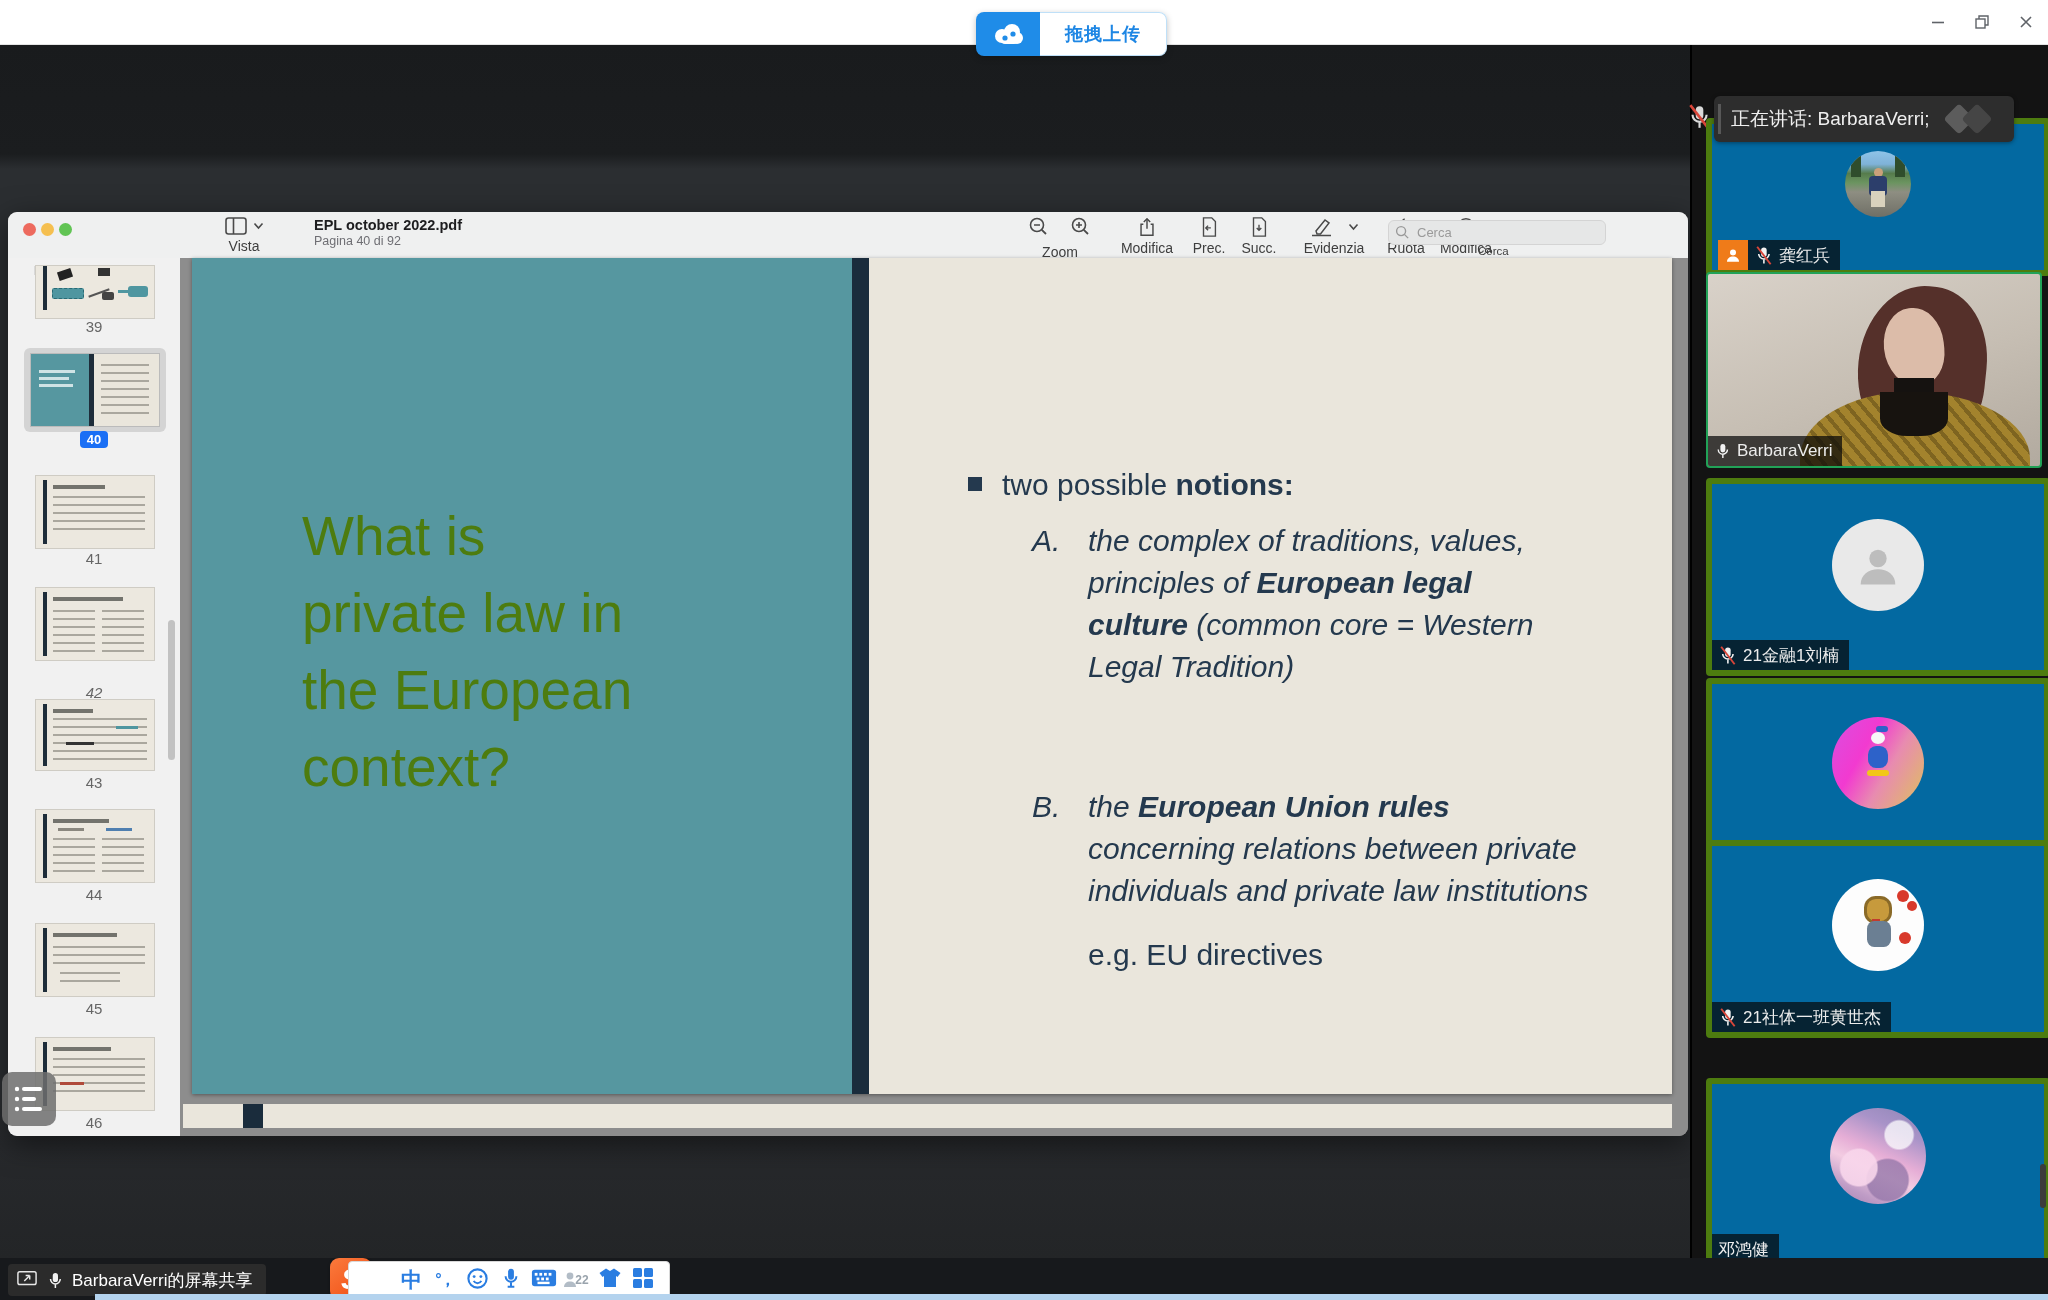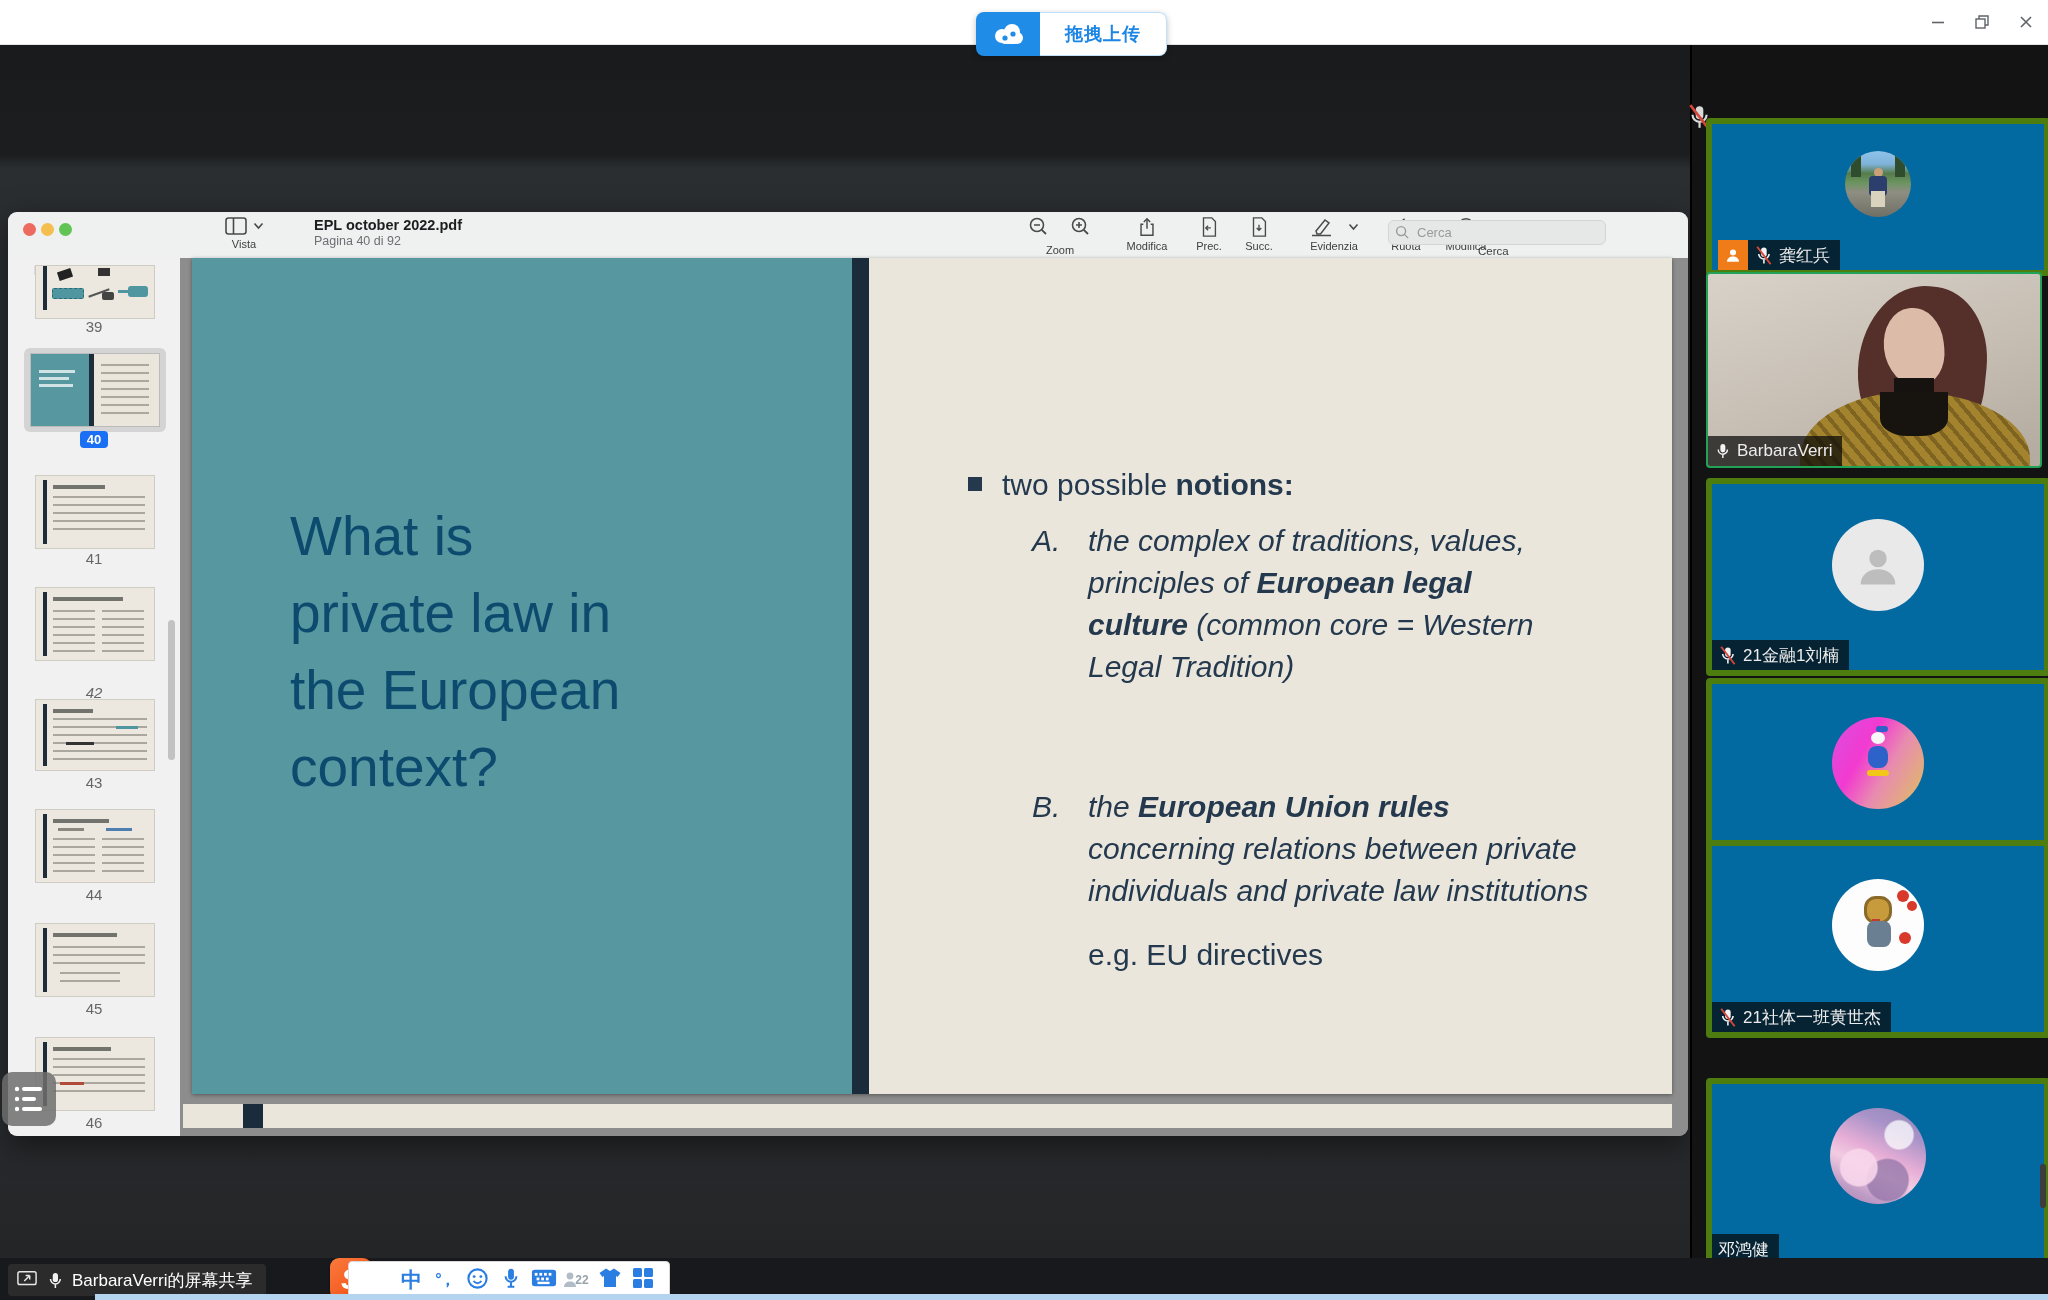--- a/index.html
+++ b/index.html
@@ -21,21 +21,21 @@
   #share-area{left:0;top:44px;width:1690px;height:1214px;
       background:linear-gradient(180deg,#191b1d 0px,#1b1d1f 110px,#2b2e31 125px,#2b2e31 1060px,#27292c 1100px,#232527 100%);}
 
   
   #pv-window{left:8px;top:168px;width:1680px;height:924px;border-radius:9px;overflow:hidden;
              background:#8d8d8d;box-shadow:0 8px 30px rgba(0,0,0,.5);}
   #pv-toolbar{position:absolute;left:0;top:0;width:1680px;height:46px;background:#eff0f0;border-bottom:1px solid #c9c9c9;}
   .tl{position:absolute;top:11px;width:13px;height:13px;border-radius:50%;}
   .pv-btn{position:absolute;top:4px;text-align:center;color:#4a4a4a;}
   .pv-btn svg{display:block;margin:0 auto;}
-  .pv-btn .lbl{font-size:11px;color:#3e3e3e;margin-top:2px;white-space:nowrap;}
+  .pv-btn .lbl{font-size:14px;color:#3e3e3e;margin-top:2px;white-space:nowrap;}
   #pv-title-block{position:absolute;left:306px;top:5px;}
   #pv-title-block .t1{font-size:14.5px;font-weight:bold;color:#1d1d1f;}
   #pv-title-block .t2{font-size:12.5px;color:#6e6e73;margin-top:1px;}
   #pv-search{position:absolute;left:1380px;top:8px;width:218px;height:25px;background:#e6e7e7;border:1px solid #d4d4d4;
              border-radius:6px;display:flex;align-items:center;padding:0 6px;box-sizing:border-box;}
   #pv-search input{border:none;background:transparent;outline:none;width:170px;font-size:13px;color:#333;
                    font-family:"Liberation Sans",sans-serif;}
   #pv-search input::placeholder{color:#9a9a9a;}
 
   
@@ -56,21 +56,21 @@
                 padding:1px 7px;border-radius:4px;}
   #thumb-scroll{position:absolute;left:160px;top:362px;width:7px;height:140px;background:#c2c2c2;border-radius:4px;}
   #side-float-btn{left:2px;top:1028px;width:54px;height:54px;background:rgba(110,110,110,.85);border-radius:10px;
                   z-index:30;display:flex;align-items:center;justify-content:center;}
 
   
   #pv-main{position:absolute;left:172px;top:46px;width:1508px;height:878px;background:#8d8d8d;}
   #page40{position:absolute;left:12px;top:0;width:1480px;height:836px;background:#eae6dc;box-shadow:0 1px 4px rgba(0,0,0,.4);}
   #page40 .teal-panel{position:absolute;left:0;top:0;width:660px;height:836px;background:#5697a0;}
   #page40 .navy-bar{position:absolute;left:660px;top:0;width:17px;height:836px;background:#1a2c3c;}
-  #slide-title{position:absolute;left:98px;top:240px;width:520px;color:#0c4a6e;font-size:55px;line-height:77px;}
+  #slide-title{position:absolute;left:110px;top:240px;width:520px;color:#4d7c0f;font-size:55px;line-height:77px;}
   .sl-intro{position:absolute;left:776px;top:210px;width:660px;color:#24394e;font-size:30px;}
   .sl-intro .sq{position:absolute;left:0;top:9px;width:14px;height:14px;background:#24394e;}
   .sl-intro p{margin:0 0 0 34px;}
   .sl-item{position:absolute;color:#24394e;font-size:30px;line-height:42px;font-style:italic;}
   .sl-item .sl-label{position:absolute;left:0;top:0;}
   .sl-item .sl-text{margin:0 0 0 56px;}
   .sl-sub{position:absolute;color:#24394e;font-size:30px;line-height:42px;}
   #next-slice{position:absolute;left:3px;top:846px;width:1489px;height:24px;background:#eae6dc;}
   #next-slice .bar{position:absolute;left:60px;top:0;width:20px;height:24px;background:#1a2c3c;}
 
@@ -419,20 +419,28 @@
 
   <div id="right-panel" class="abs">
 
     <svg class="abs" style="left:-6px;top:58px;" width="26" height="30" viewBox="0 0 24 26">
       <rect x="9" y="3" width="7" height="12" rx="3.5" fill="#d9d9d9"></rect>
       <path d="M6 11a6.5 6.5 0 0 0 13 0" fill="none" stroke="#d9d9d9" stroke-width="2"></path>
       <line x1="12.5" y1="18" x2="12.5" y2="23" stroke="#d9d9d9" stroke-width="2"></line>
       <line x1="4" y1="2" x2="21" y2="24" stroke="#d8463a" stroke-width="2.4"></line>
     </svg>
 
+    <div id="speak-pill">
+      <div class="vline"></div>
+      <div class="txt">正在讲话: BarbaraVerri;</div>
+      <div class="logo">
+          <div class="d1"></div>
+          <div class="d2"></div>
+        </div>
+    </div>
 
     <div class="tile" style="top:74px;height:146px;">
       <div class="avatar av-street" style="left:133px;top:27px;width:66px;height:66px;">
         <div class="palm" style="left:6px;"></div>
           <div class="palm" style="right:6px;"></div>
         <div class="head"></div>
           <div class="body"></div>
           <div class="legs"></div>
       </div>
       <div class="hostbadge">

